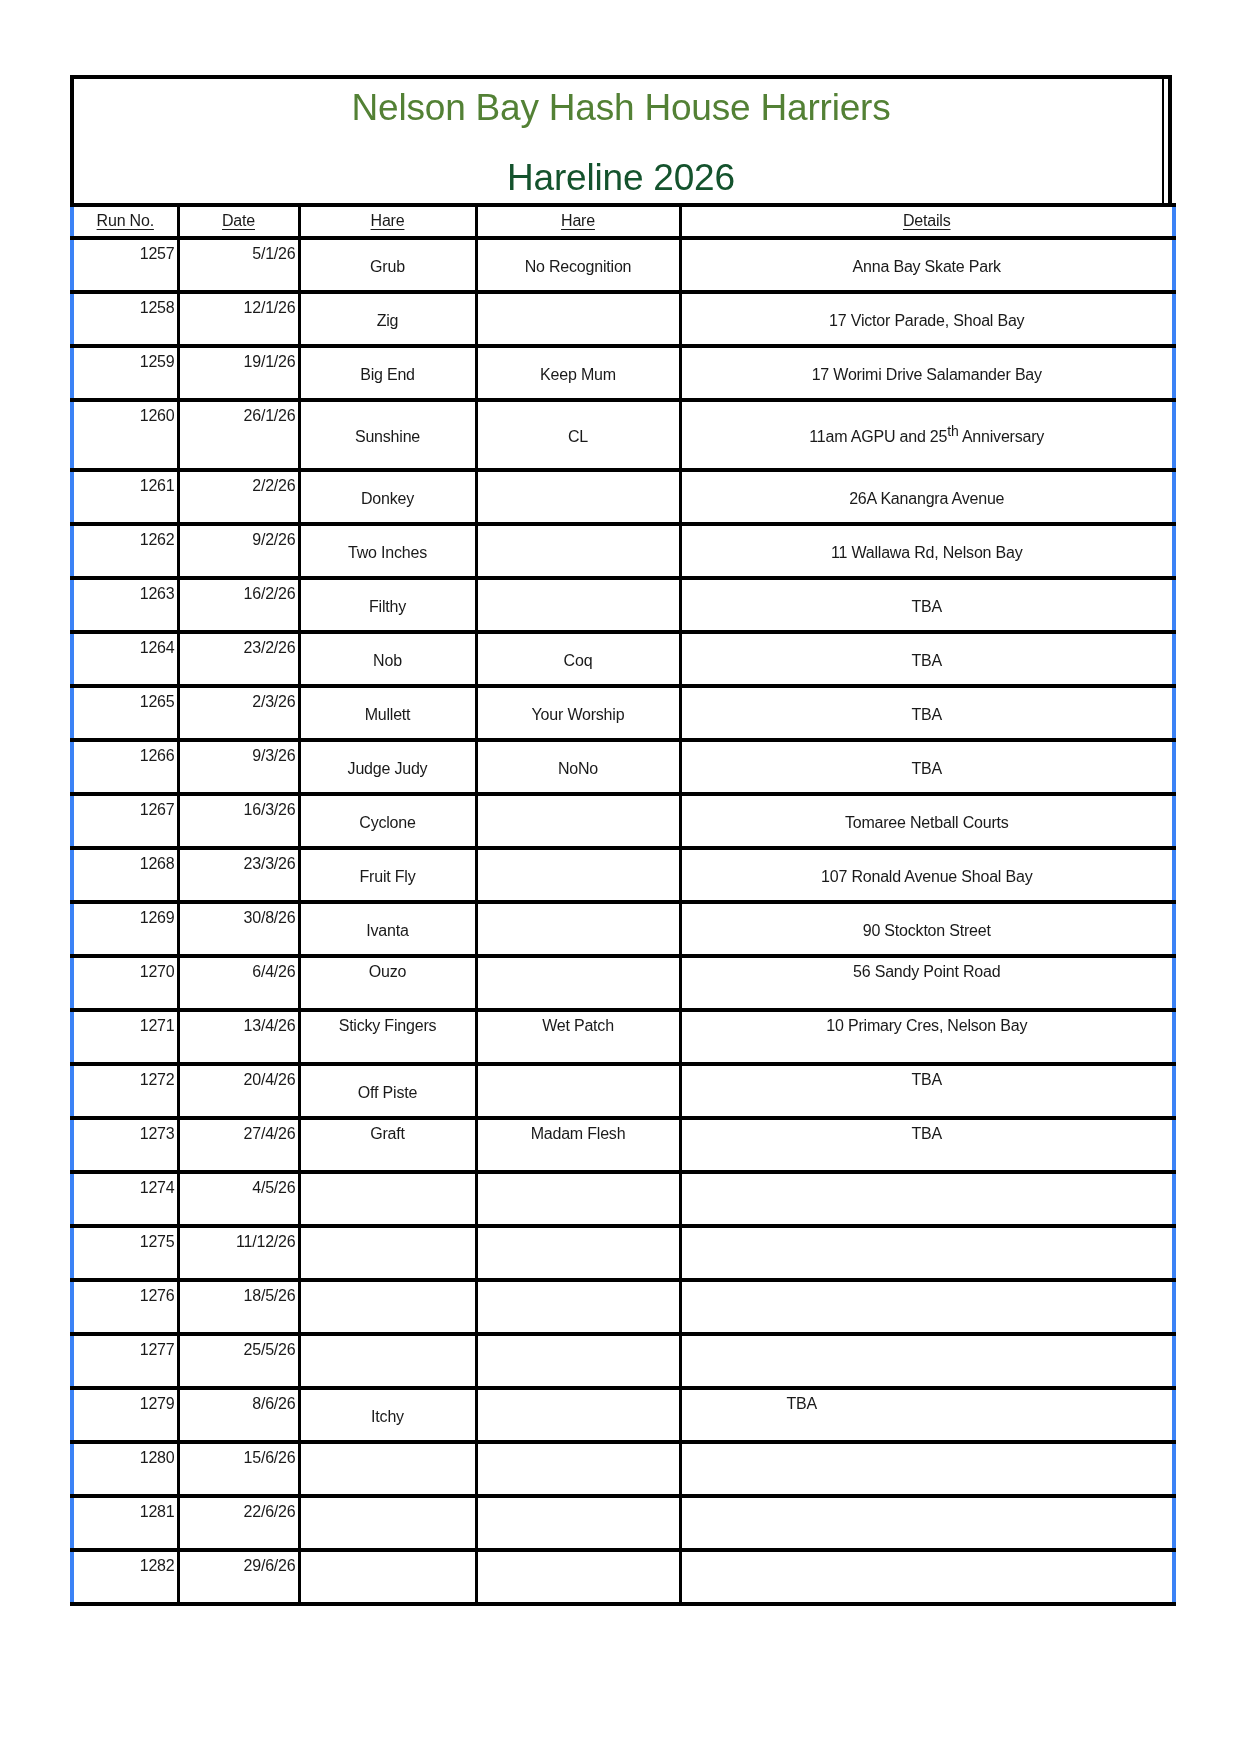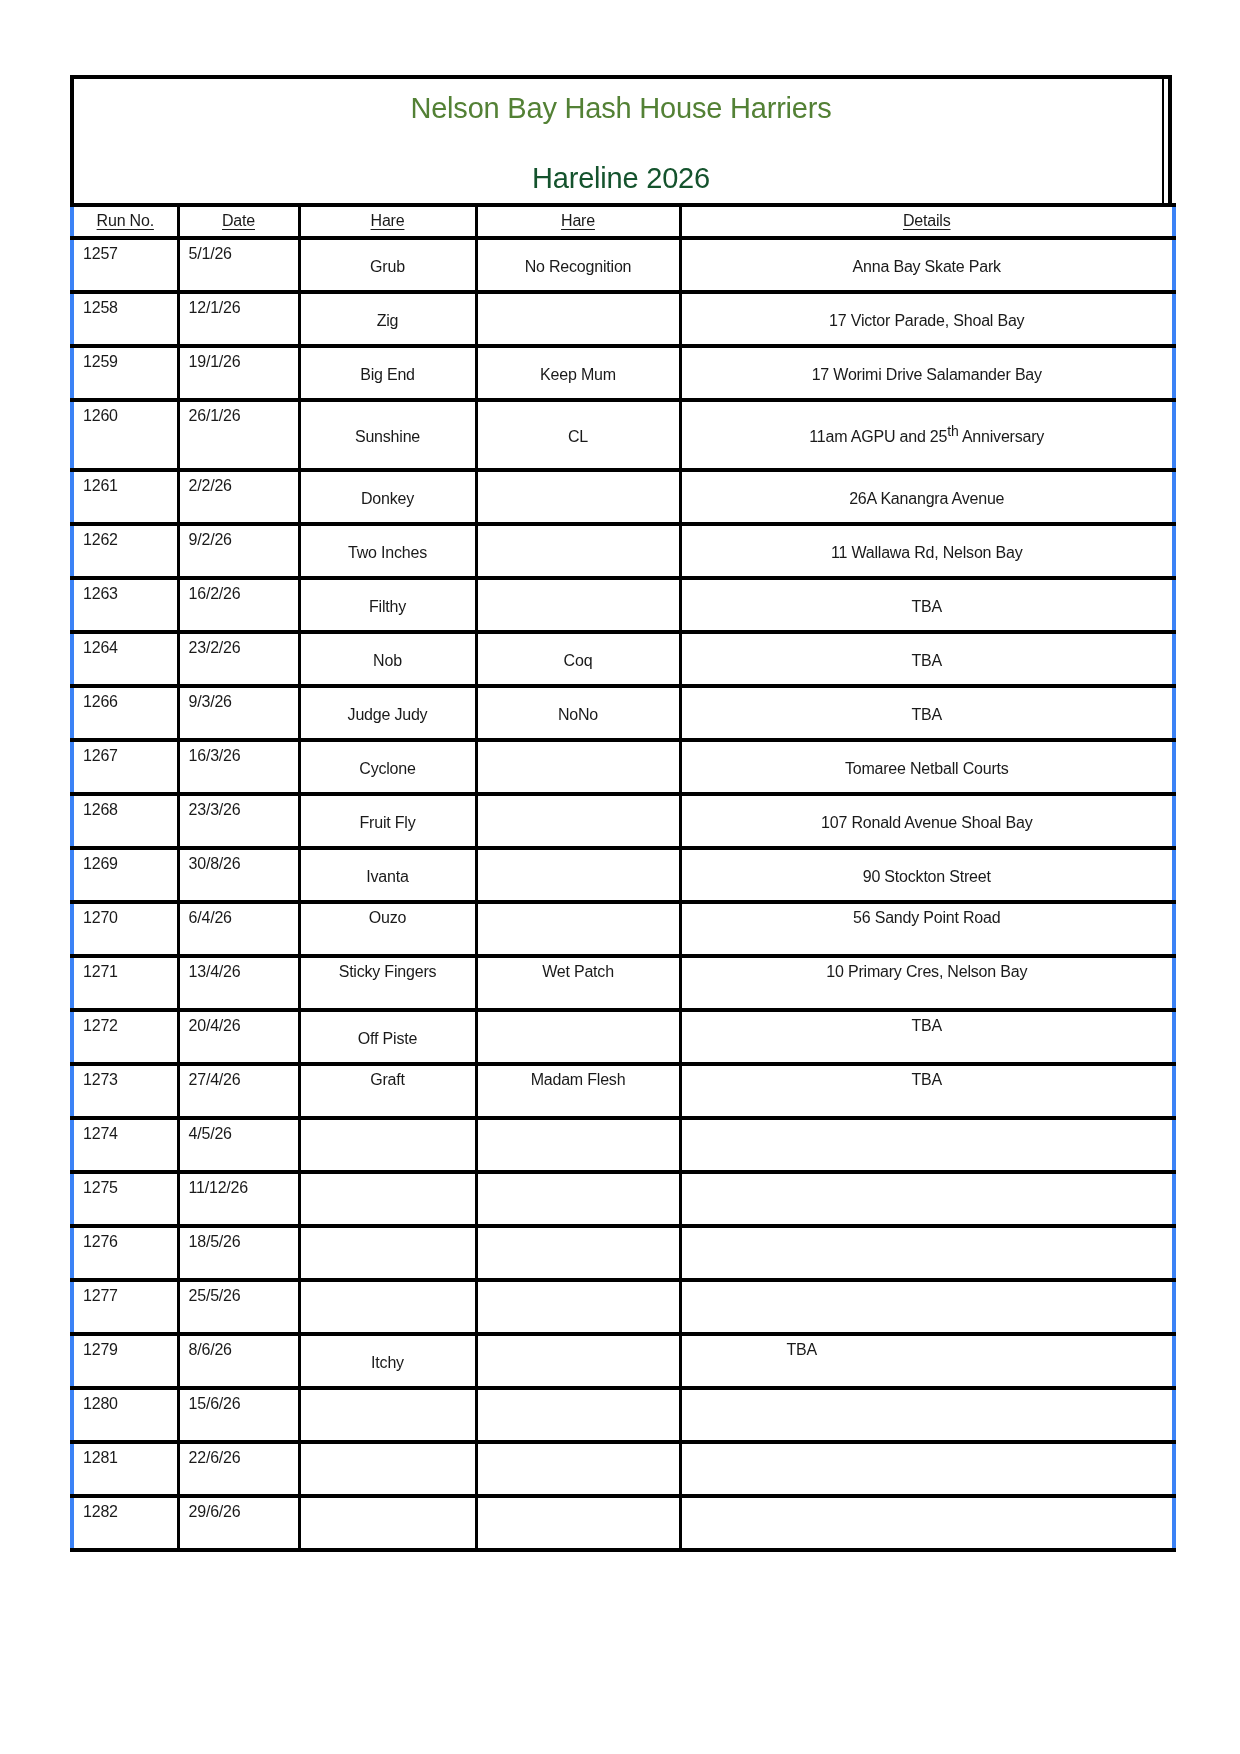--- a/index.html
+++ b/index.html
@@ -27,21 +27,21 @@
     height: 128px;
     border: 4px solid #000;
     border-bottom: none;
     box-sizing: border-box;
   }
   .title-line-1, .title-line-2 {
     position: absolute;
     left: 0;
     width: 100%;
     text-align: center;
-    font-size: 29px;
+    font-size: 37px;
     line-height: 38px;
     white-space: nowrap;
   }
   .title-line-1 { top: 10px; }
   .title-line-2 { top: 80px; }
   .title-double-line {
     position: absolute;
     top: 0;
     bottom: 0;
     right: 4px;
@@ -76,21 +76,21 @@
     vertical-align: middle;
     text-decoration: underline;
     text-underline-offset: 3px;
     padding: 2px 0 4px 0;
   }
   tbody td { height: 54px; }
   tr.tall td { height: 70px; }
 
   td.cell-run, td.cell-date {
     vertical-align: top;
-    text-align: left;
+    text-align: right;
     padding: 5px 2px 0 9px;
     margin-top: 36px;
   }
   td.cell-hare1, td.cell-hare2, td.cell-details {
     vertical-align: middle;
     text-align: center;
     padding: 4px 2px 0 2px;
   }
   tr.top-align td.cell-hare1,
   tr.top-align td.cell-hare2,
@@ -191,20 +191,27 @@
       <td class="cell-details">TBA</td>
     </tr>
         <tr>
       <td class="cell-run">1264</td>
       <td class="cell-date">23/2/26</td>
       <td class="cell-hare1">Nob</td>
       <td class="cell-hare2">Coq</td>
       <td class="cell-details">TBA</td>
     </tr>
         <tr>
+      <td class="cell-run">1265</td>
+      <td class="cell-date">2/3/26</td>
+      <td class="cell-hare1">Mullett</td>
+      <td class="cell-hare2">Your Worship</td>
+      <td class="cell-details">TBA</td>
+    </tr>
+        <tr>
       <td class="cell-run">1266</td>
       <td class="cell-date">9/3/26</td>
       <td class="cell-hare1">Judge Judy</td>
       <td class="cell-hare2">NoNo</td>
       <td class="cell-details">TBA</td>
     </tr>
         <tr>
       <td class="cell-run">1267</td>
       <td class="cell-date">16/3/26</td>
       <td class="cell-hare1">Cyclone</td>

